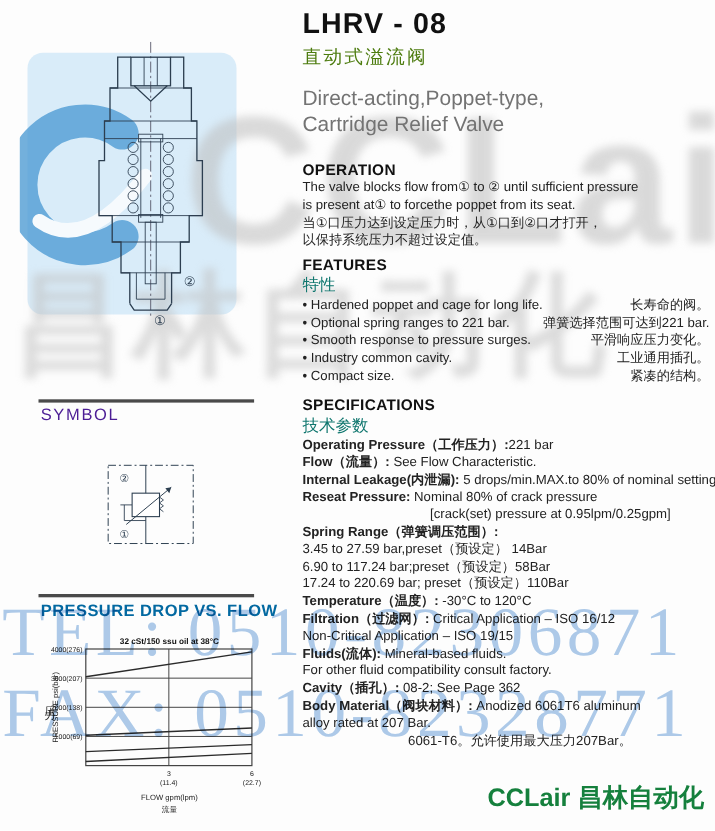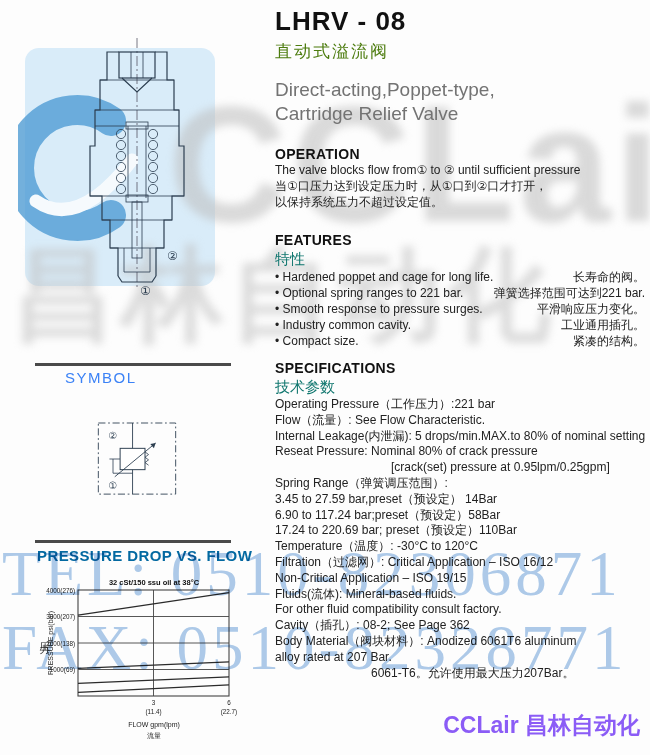--- a/index.html
+++ b/index.html
@@ -15,38 +15,38 @@
               opacity:.55;filter:blur(4px);letter-spacing:6px;line-height:1;white-space:nowrap;}
   .wm-contact{position:absolute;left:2px;width:650px;font-family:"Liberation Serif","DejaVu Serif",serif;
               font-size:63px;color:#a6c6e8;letter-spacing:4px;line-height:1;white-space:nowrap;
               opacity:.9;mix-blend-mode:multiply;z-index:5;pointer-events:none;}
   .wm-tel{top:543px;}
   .wm-fax{top:617px;}
 
   
   .content{position:absolute;inset:0;z-index:2;}
   .rule{position:absolute;left:35px;width:196px;height:2.5px;background:#4a4a4a;}
-  .sym-head{position:absolute;left:37px;top:369px;font-size:15px;letter-spacing:1.5px;color:#3b82f6;margin-left:28px;}
+  .sym-head{position:absolute;left:37px;top:369px;font-size:15px;letter-spacing:1.5px;color:#4c1d95;}
   .chart-head{position:absolute;left:37px;top:547px;font-size:15px;font-weight:bold;color:#0369a1;letter-spacing:.4px;}
 
   .rcol{position:absolute;left:275px;width:370px;}
   .model{font-size:26px;font-weight:bold;letter-spacing:1px;color:#111;}
   .title-cn{font-size:17px;color:#4d7c0f;letter-spacing:2px;margin-top:3px;}
   .title-en{font-size:19px;color:#737373;line-height:24px;margin-top:15px;}
   .sec-head{font-size:14px;font-weight:bold;color:#111;letter-spacing:.3px;}
   .sec-head-cn{font-size:15px;color:#0f766e;margin-top:2px;}
   .body-line{font-size:12px;line-height:16px;color:#222;}
   .feat-row{display:flex;justify-content:space-between;font-size:12px;line-height:16px;}
   .spec-line{font-size:12px;line-height:15.8px;white-space:nowrap;}
-  .spec-line b{font-weight:normal;}
+  .spec-line b{font-weight:bold;}
   .ind1{margin-left:116px;}
   .ind2{}
   .ind3{margin-left:96px;}
 
-  .brand{position:absolute;right:10px;top:710px;font-size:23px;font-weight:600;color:#8b5cf6;z-index:6;}
+  .brand{position:absolute;right:10px;top:710px;font-size:23px;font-weight:600;color:#15803d;z-index:6;}
 
   
   .dwg{stroke:#2c3e50;stroke-width:1.2;fill:none;}
   .dwg-thin{stroke:#2c3e50;stroke-width:.8;fill:none;}
   .cl{stroke:#556;stroke-width:.8;fill:none;stroke-dasharray:10 3 2 3;}
   .port{font-size:12px;fill:#2c3e50;}
 
   
   .grid{stroke:#444;stroke-width:.9;}
   .frame{stroke:#444;stroke-width:1.1;fill:none;}
@@ -126,20 +126,21 @@
       <div class="title-cn">直动式溢流阀</div>
       <div class="title-en">
         <div>Direct-acting,Poppet-type,</div>
         <div>Cartridge Relief Valve</div>
       </div>
     </div>
 
     <div class="rcol" style="top:146px;">
       <div class="sec-head">OPERATION</div>
       <div class="body-line">The valve blocks flow from① to ② until sufficient pressure</div>
+      <div class="body-line">is present at① to forcethe poppet from its seat.</div>
       <div class="body-line">当①口压力达到设定压力时，从①口到②口才打开，</div>
       <div class="body-line">以保持系统压力不超过设定值。</div>
     </div>
 
     <div class="rcol" style="top:232px;">
       <div class="sec-head">FEATURES</div>
       <div class="sec-head-cn">特性</div>
       <div class="feat-row">
         <span>• Hardened poppet and cage for long life.</span>
         <span>长寿命的阀。</span>

